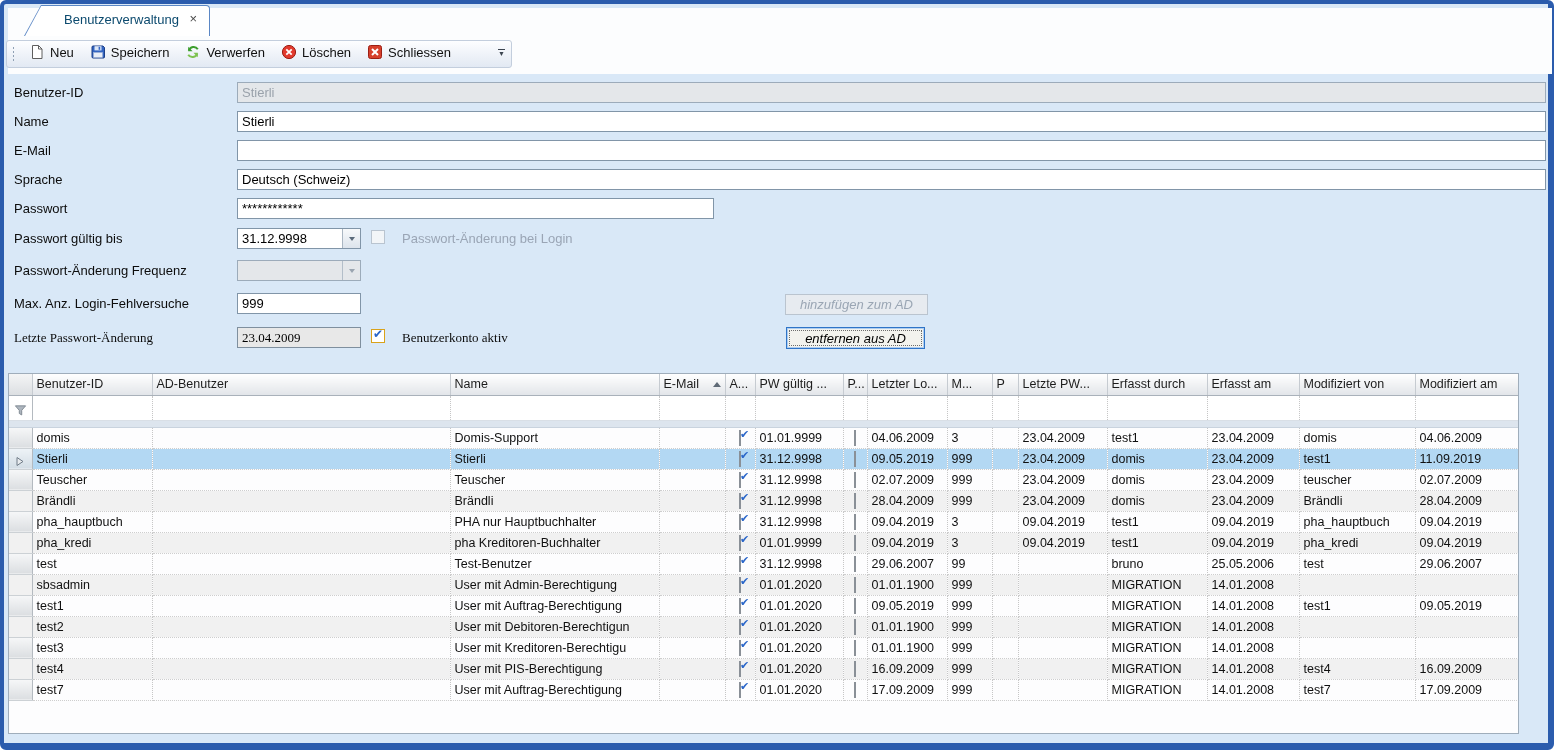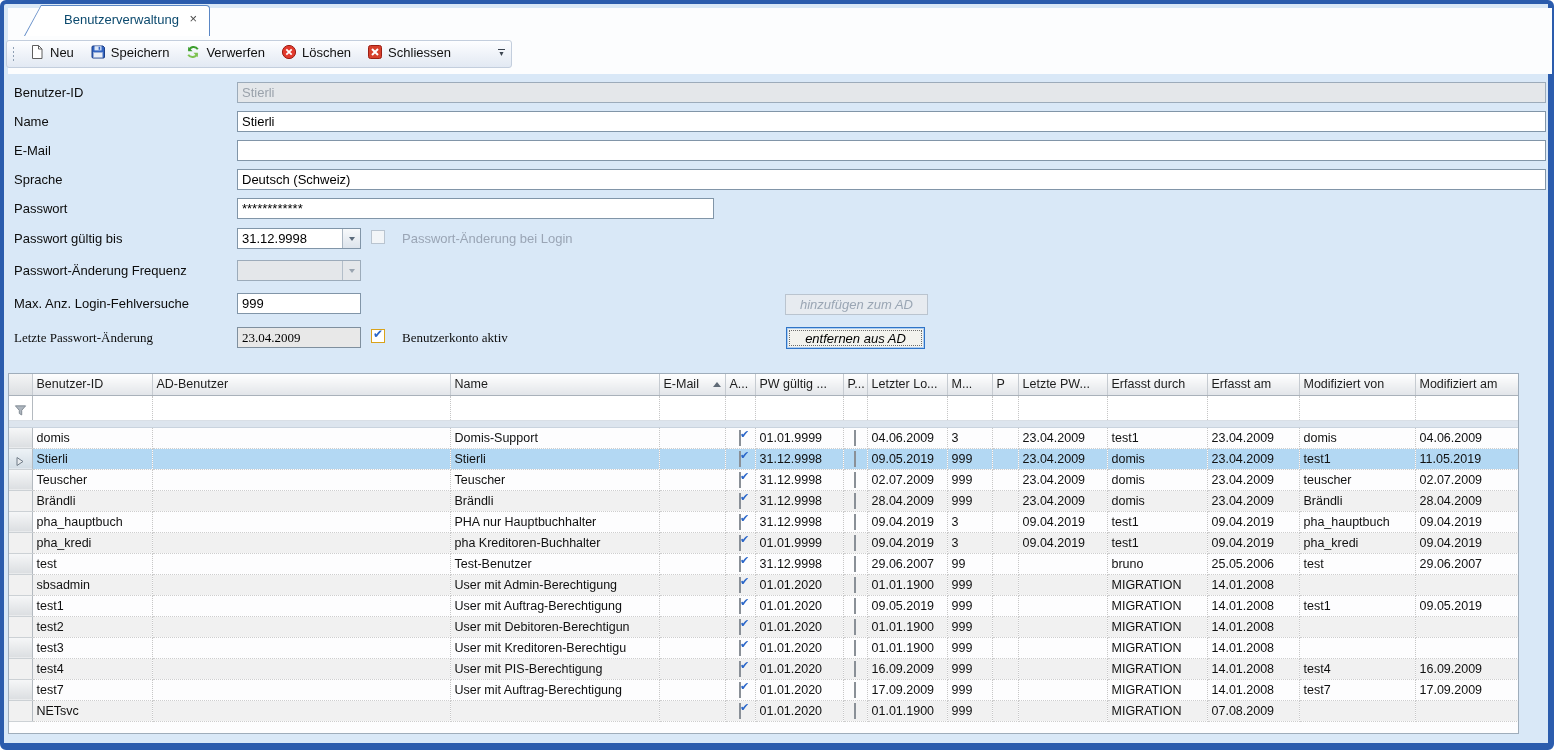--- a/index.html
+++ b/index.html
@@ -347,21 +347,21 @@
           <td class="ccell"><span class="gcb checked"></span></td>
           <td>31.12.9998</td>
           <td class="ccell"><span class="gcb"></span></td>
           <td>09.05.2019</td>
           <td>999</td>
           <td></td>
           <td>23.04.2009</td>
           <td>domis</td>
           <td>23.04.2009</td>
           <td>test1</td>
-          <td>11.05.2019</td>
+          <td>11.09.2019</td>
         </tr>
         <tr class="drow ">
           <td class="selcell"></td>
           <td>Teuscher</td>
           <td></td>
           <td>Teuscher</td>
           <td></td>
           <td class="ccell"><span class="gcb checked"></span></td>
           <td>31.12.9998</td>
           <td class="ccell"><span class="gcb"></span></td>
@@ -546,34 +546,16 @@
           <td>01.01.2020</td>
           <td class="ccell"><span class="gcb"></span></td>
           <td>17.09.2009</td>
           <td>999</td>
           <td></td>
           <td></td>
           <td>MIGRATION</td>
           <td>14.01.2008</td>
           <td>test7</td>
           <td>17.09.2009</td>
-        </tr>
-        <tr class="drow alt">
-          <td class="selcell"></td>
-          <td>NETsvc</td>
-          <td></td>
-          <td></td>
-          <td></td>
-          <td class="ccell"><span class="gcb checked"></span></td>
-          <td>01.01.2020</td>
-          <td class="ccell"><span class="gcb"></span></td>
-          <td>01.01.1900</td>
-          <td>999</td>
-          <td></td>
-          <td></td>
-          <td>MIGRATION</td>
-          <td>07.08.2009</td>
-          <td></td>
-          <td></td>
         </tr>
       </tbody>
     </table>
 </div>
 
 </body></html>

